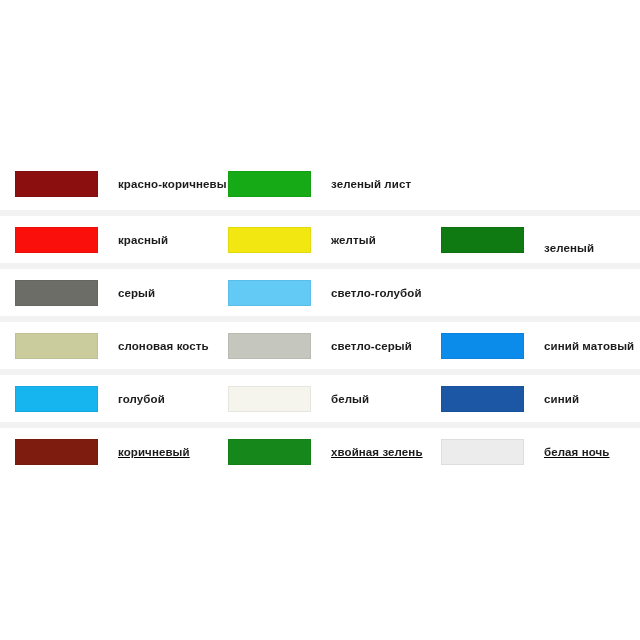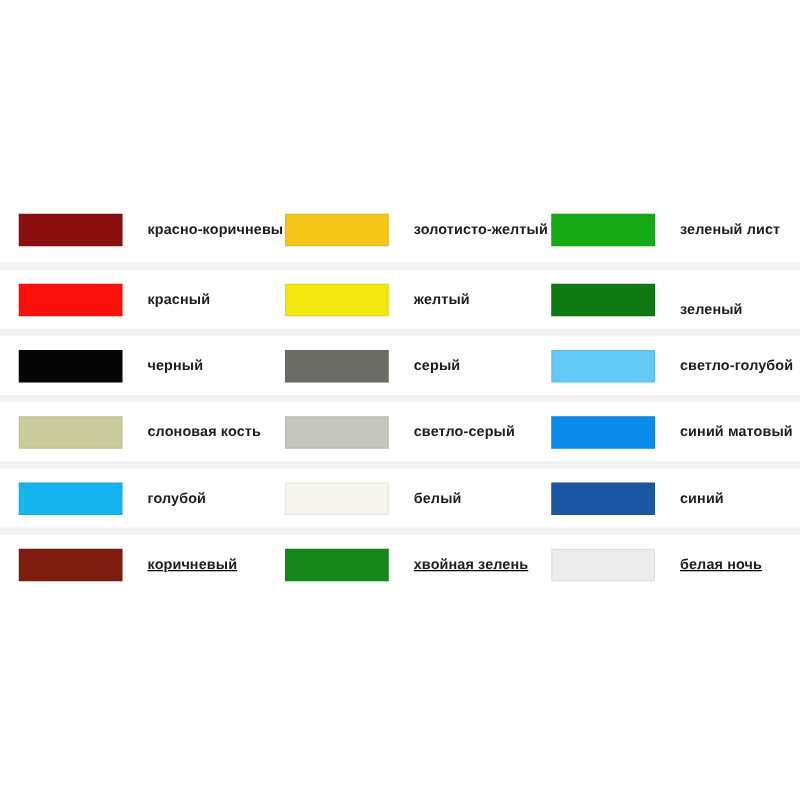--- a/index.html
+++ b/index.html
@@ -61,24 +61,20 @@
 </head>
 <body style="background-color: rgb(255, 255, 255);">
 
 <div id="palette-table">
 
   <div class="palette-row first-row">
     <div class="swatch-cell cell-col-1">
       <div class="swatch" style="background-color: rgb(140, 15, 15);"></div>
       <span class="swatch-label" style="color: rgb(28, 28, 28);">красно-коричневый</span>
     </div>
-    <div class="swatch-cell cell-col-2">
-      <div class="swatch" style="background-color: rgb(245, 197, 24);"></div>
-      <span class="swatch-label" style="color: rgb(28, 28, 28);">золотисто-желтый</span>
-    </div>
     <div class="swatch-cell cell-col-3">
       <div class="swatch" style="background-color: rgb(22, 170, 22);"></div>
       <span class="swatch-label" style="color: rgb(28, 28, 28);">зеленый лист</span>
     </div>
   </div>
 
   <div class="palette-row" style="border-top-color: rgb(242, 242, 242);">
     <div class="swatch-cell cell-col-1">
       <div class="swatch" style="background-color: rgb(250, 15, 11);"></div>
       <span class="swatch-label" style="color: rgb(28, 28, 28);">красный</span>
@@ -87,24 +83,20 @@
       <div class="swatch" style="background-color: rgb(242, 231, 17);"></div>
       <span class="swatch-label" style="color: rgb(28, 28, 28);">желтый</span>
     </div>
     <div class="swatch-cell cell-col-3">
       <div class="swatch" style="background-color: rgb(15, 122, 18);"></div>
       <span class="swatch-label" style="color: rgb(28, 28, 28); margin-top: 16px;">зеленый</span>
     </div>
   </div>
 
   <div class="palette-row" style="border-top-color: rgb(242, 242, 242);">
-    <div class="swatch-cell cell-col-1">
-      <div class="swatch" style="background-color: rgb(5, 5, 5);"></div>
-      <span class="swatch-label" style="color: rgb(28, 28, 28);">черный</span>
-    </div>
     <div class="swatch-cell cell-col-2">
       <div class="swatch" style="background-color: rgb(107, 109, 102);"></div>
       <span class="swatch-label" style="color: rgb(28, 28, 28);">серый</span>
     </div>
     <div class="swatch-cell cell-col-3">
       <div class="swatch" style="background-color: rgb(98, 202, 245);"></div>
       <span class="swatch-label" style="color: rgb(28, 28, 28);">светло-голубой</span>
     </div>
   </div>
 

